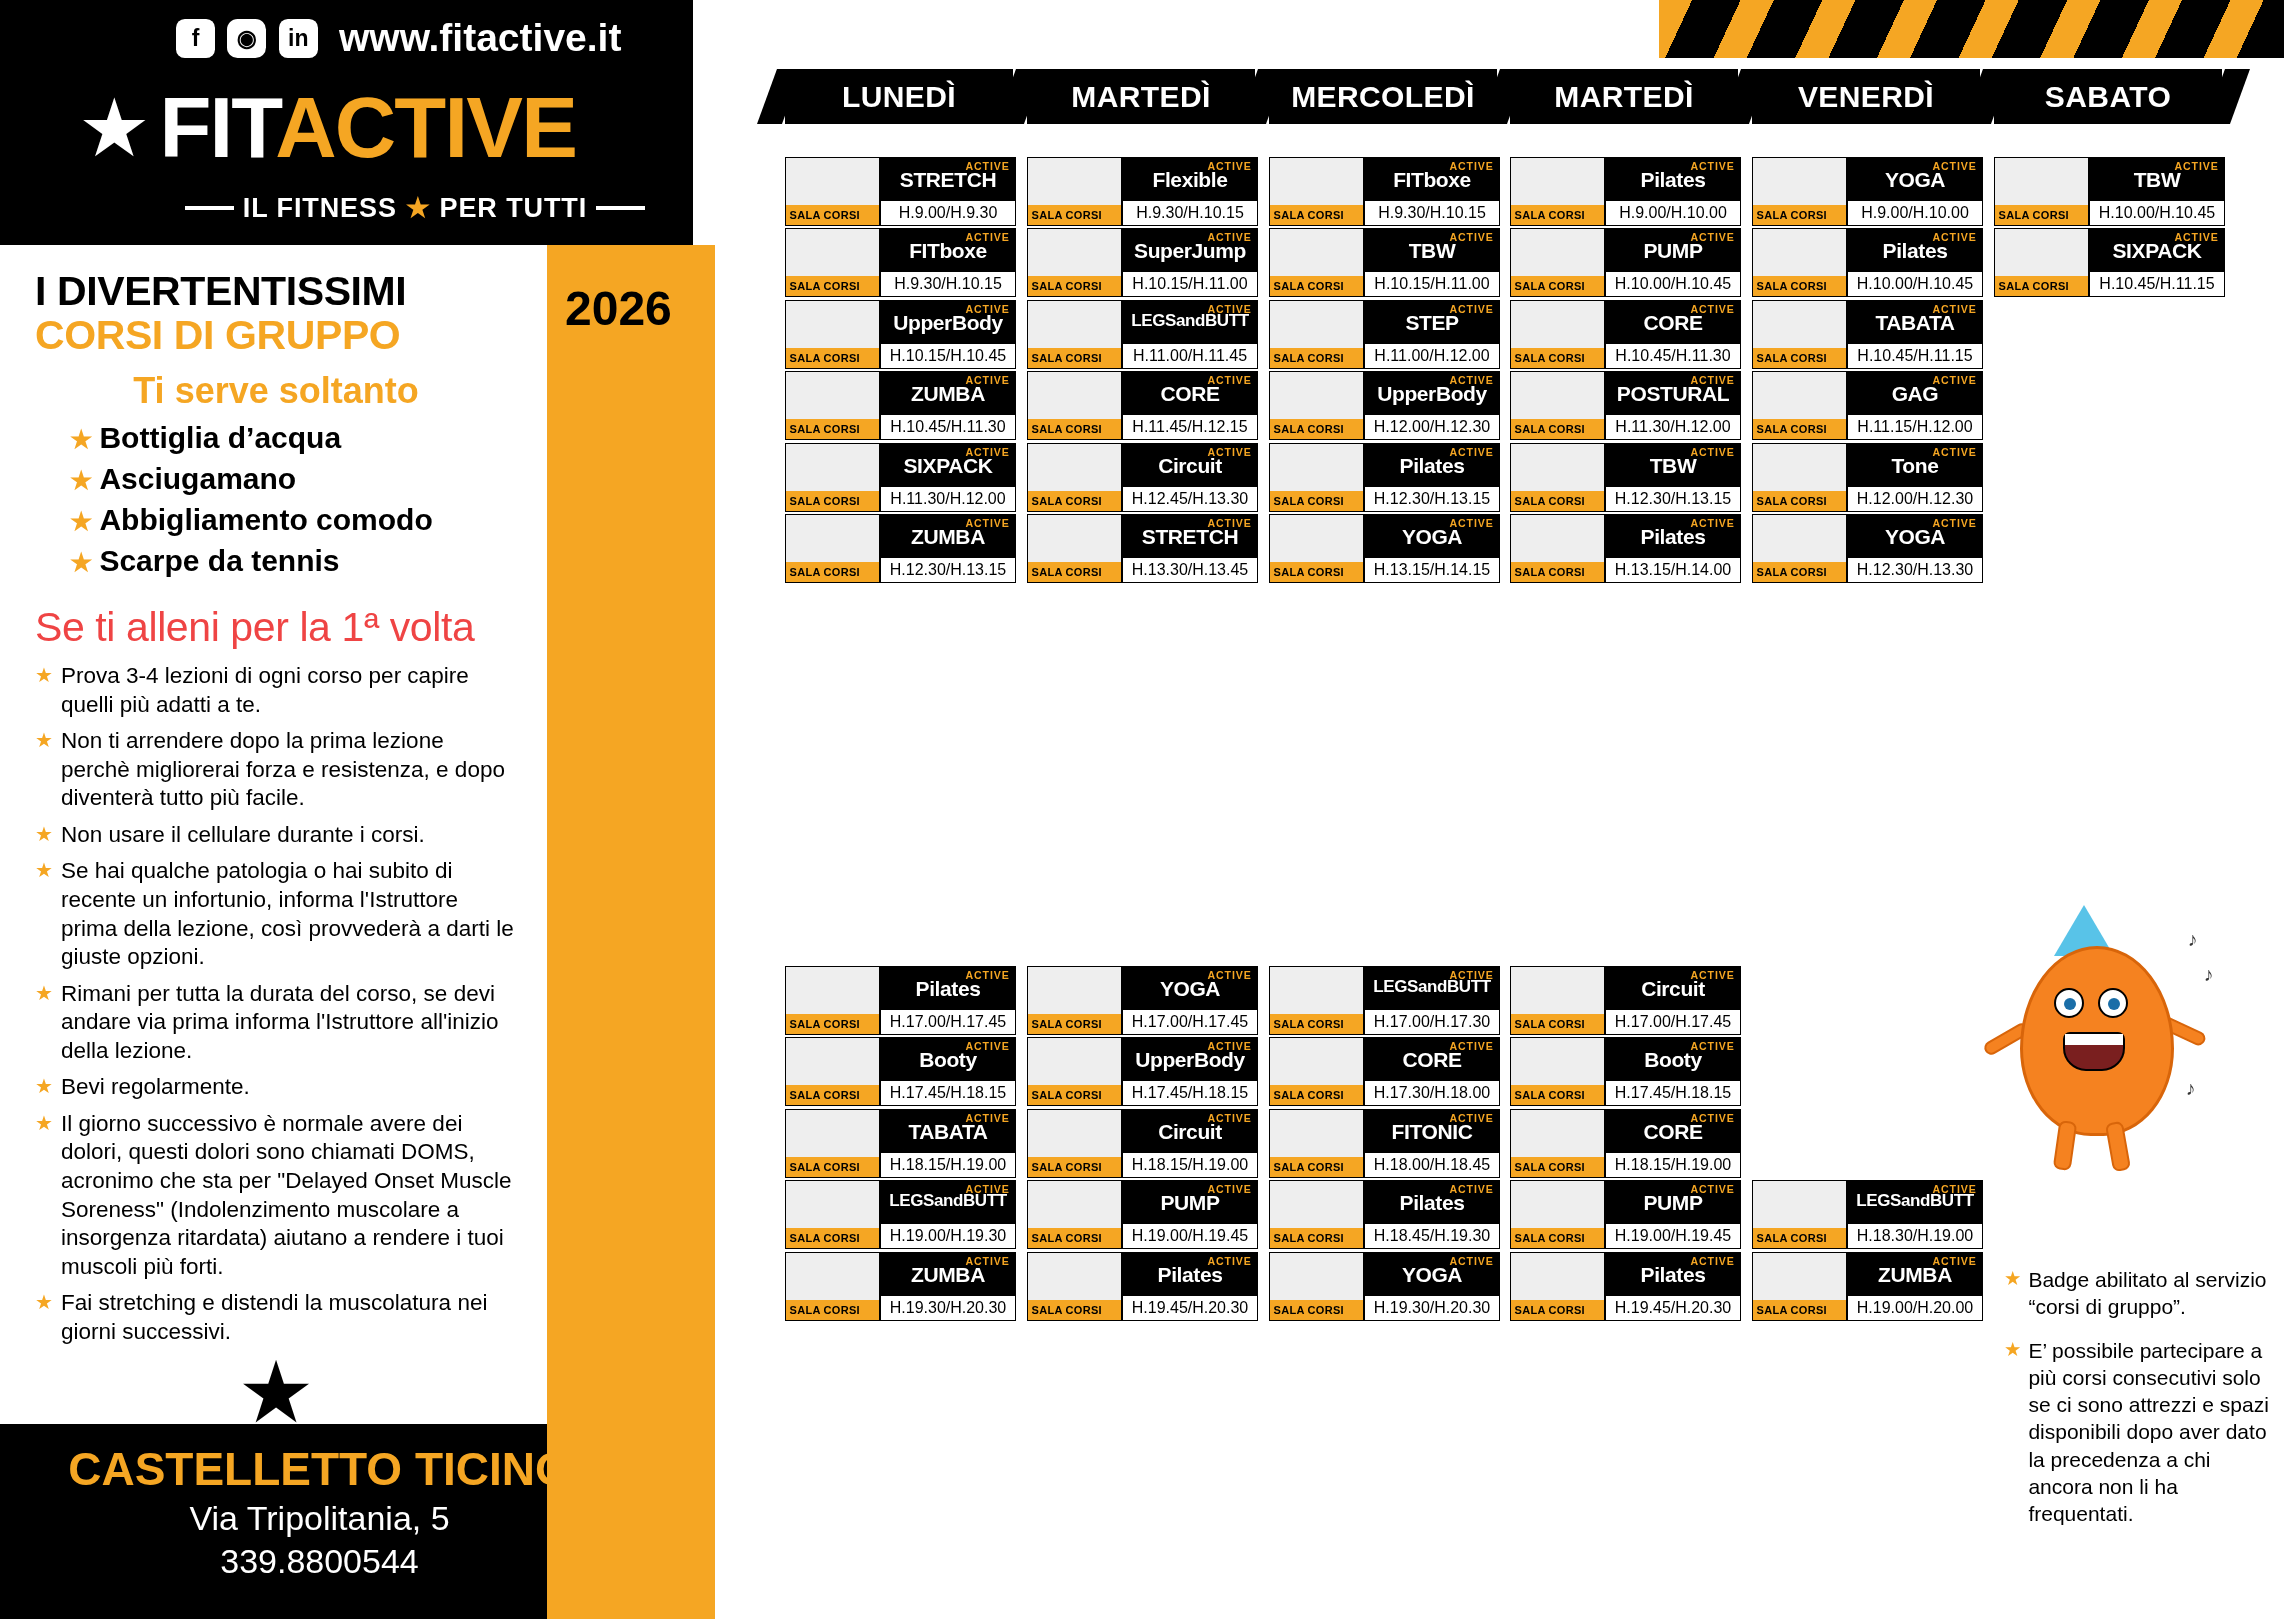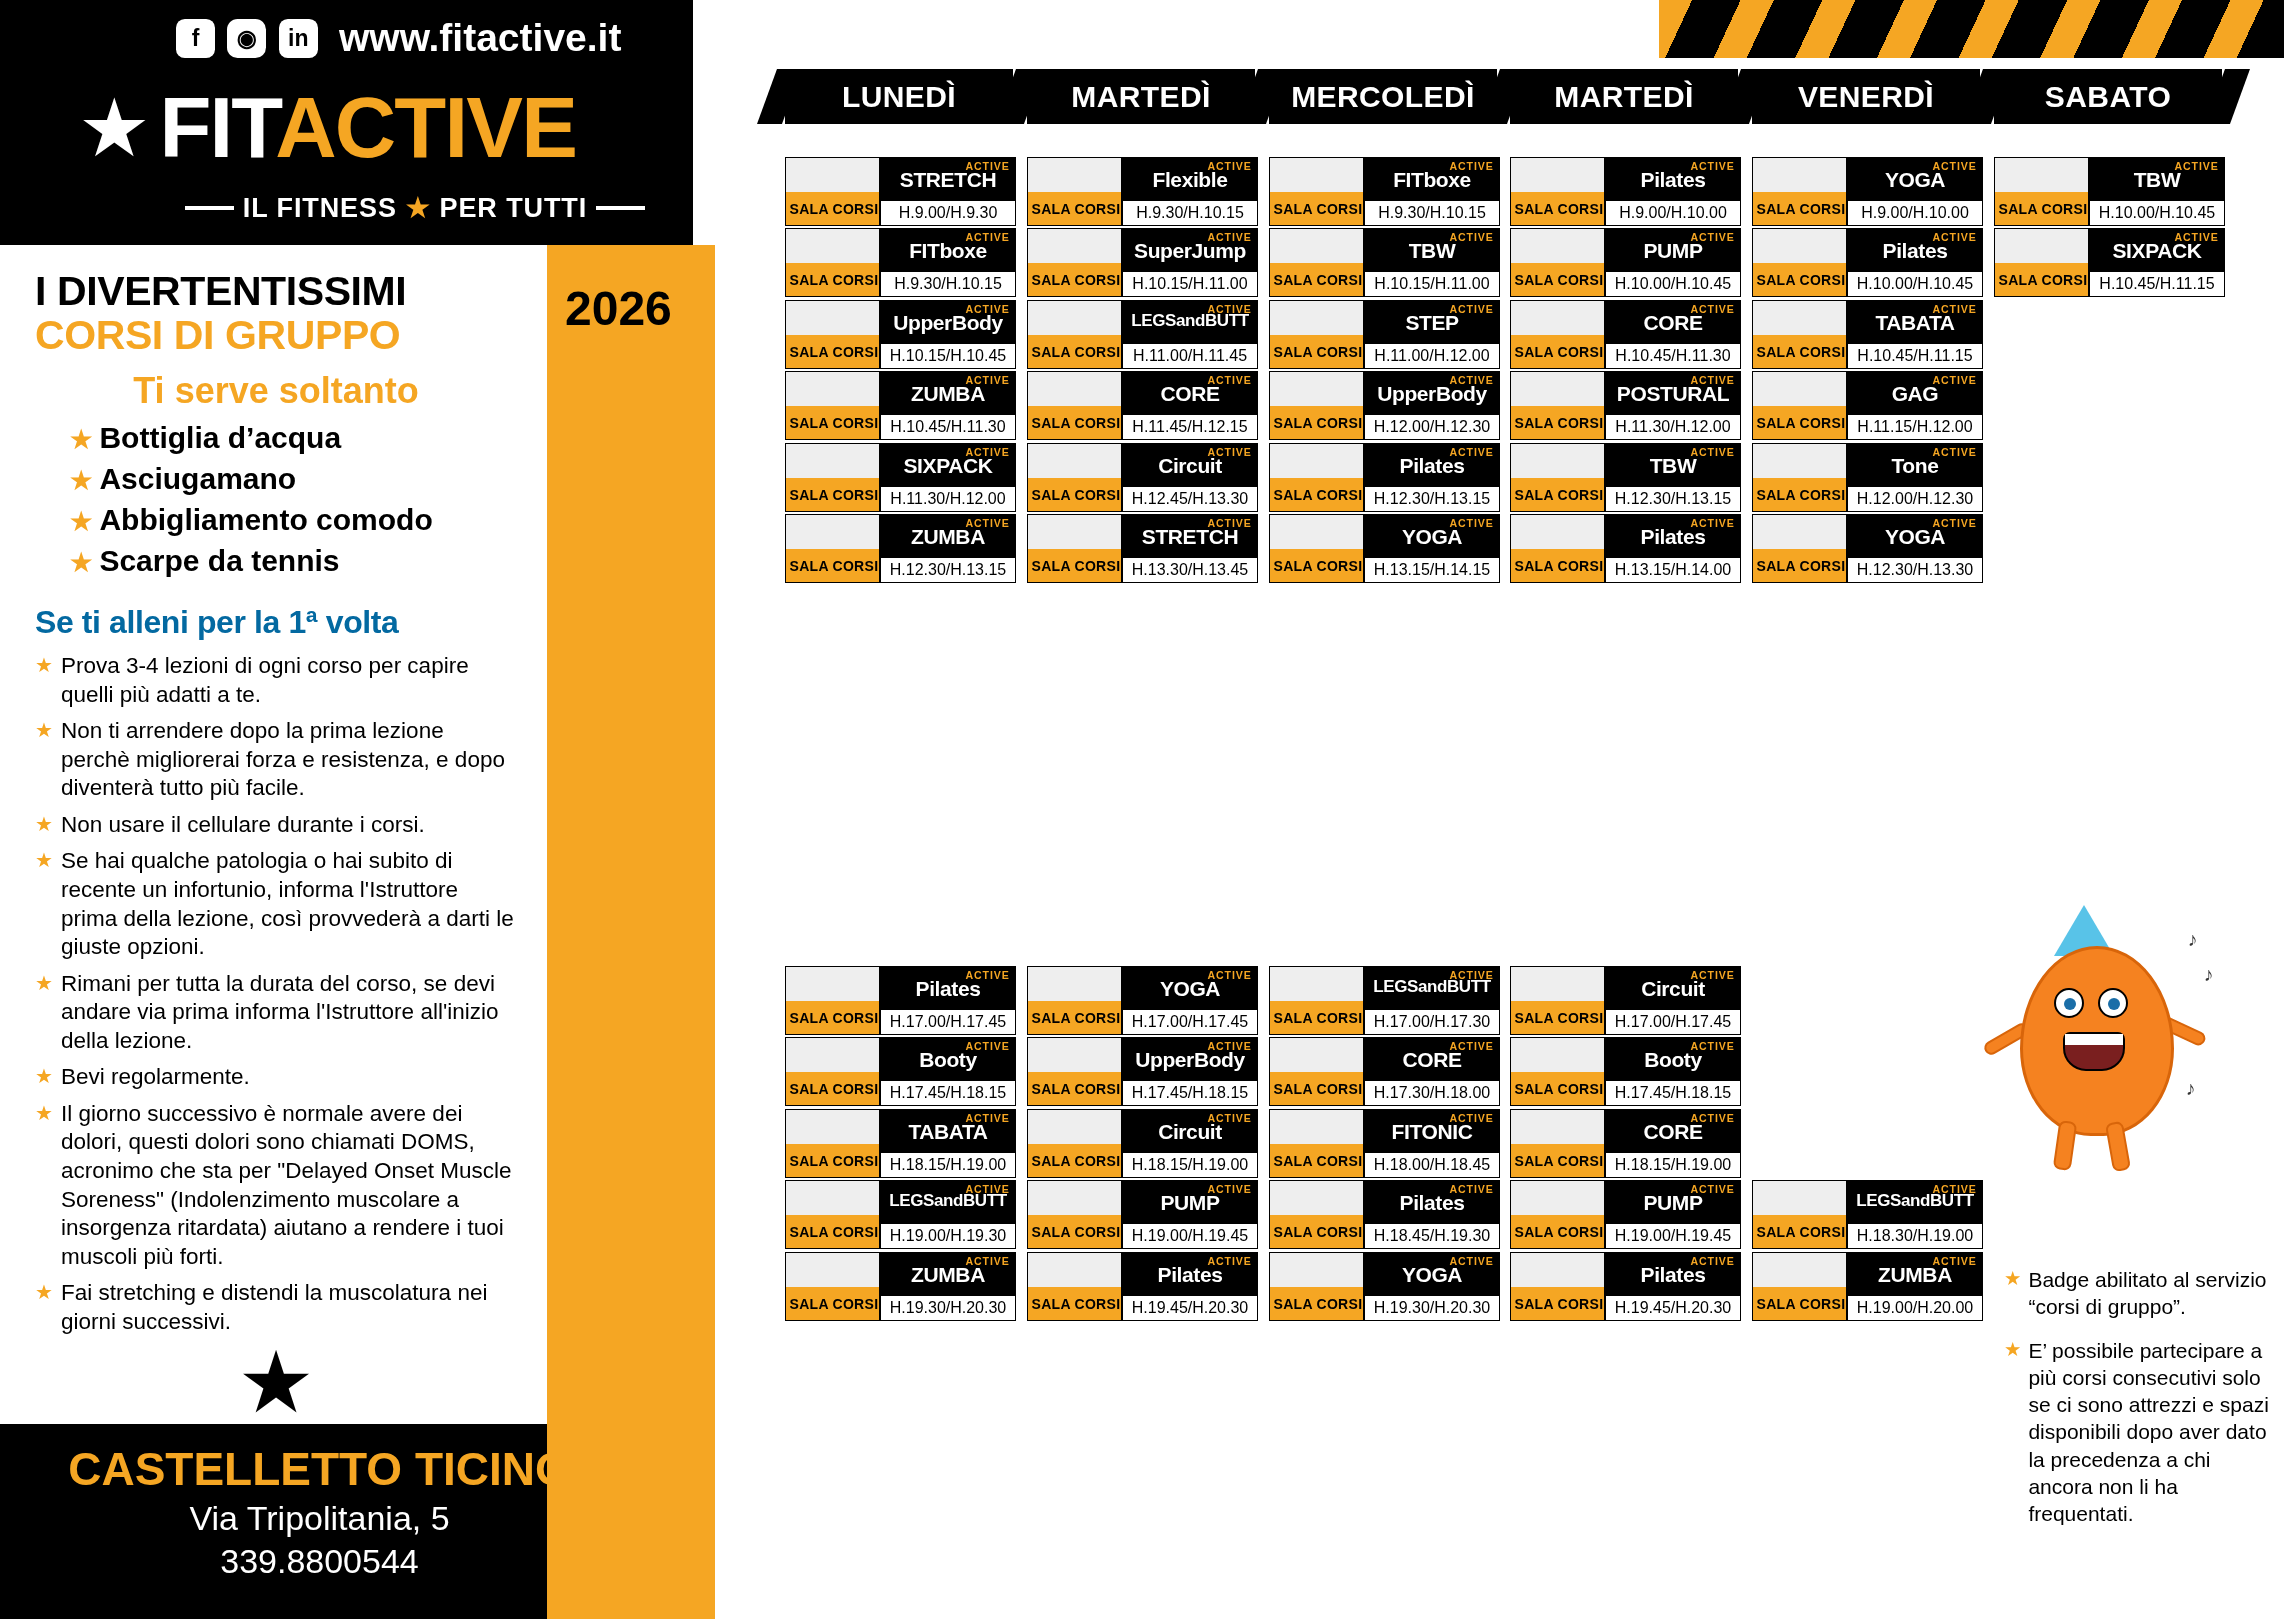--- a/index.html
+++ b/index.html
@@ -38,21 +38,21 @@
   .leftcol {
     position:absolute; left:0; top:245px; width:547px; height:1179px;
     background:#fff; padding:25px 30px 0 35px;
   }
   .l-h1 { color:#000; font-size:41px; font-weight:bold; line-height:1.07; letter-spacing:-0.4px;}
   .l-h1 .orange { color:#f5a623; }
   .l-h2 { color:#f5a623; font-size:36px; font-weight:bold; margin-top:12.4px; text-align:center;}
   .l-ul { margin-top:8.8px; margin-left:35px; }
   .l-li { color:#000; font-size:30px; font-weight:bold; margin:7px 0; }
   .l-li .star { color:#f5a623; font-size:25px; margin-right:7px; }
-  .l-h3 { color:#0369a1; font-size:32px; font-weight:bold; margin-top:26.5px; letter-spacing:-0.4px;}
+  .l-h3 { color:#ef4444; font-size:41px; font-weight:normal; margin-top:26.5px; letter-spacing:-0.4px;}
   .notes { margin-top:10.6px; }
   .note { display:flex; font-size:22.5px; line-height:1.27; color:#000; margin-bottom:8px; }
   .note .star { color:#f5a623; font-size:20px; margin-right:8px; flex:0 0 auto; line-height:1.3;}
   .bigstar { text-align:center; font-size:86px; color:#000; line-height:0.9; margin-top:7px;}
 
   
   .addrbar {
     position:absolute; left:0; top:1424px; width:639px; height:196px; background:#000;
     text-align:center; padding-top:17.6px;
   }
@@ -102,22 +102,22 @@
     transform:skewX(-20deg);
   }
 
   
   .card { position:absolute; width:231px; height:69px; }
   .card .thumb {
     position:absolute; left:0; top:0; width:95px; height:69px;
     border:1.8px solid #000; background:#eee; overflow:hidden;
   }
   .card .salacorsi {
-    position:absolute; left:0; bottom:0; width:95px; height:33px;
-    background:#f5a623; color:#000; font-size:14px; font-weight:bold;
+    position:absolute; left:0; bottom:0; width:95px; height:20px;
+    background:#f5a623; color:#000; font-size:11px; font-weight:bold;
     display:flex; align-items:center; padding-left:3.5px; letter-spacing:0.3px;
   }
   .card .namebox {
     position:absolute; left:95px; top:0; width:136px; height:44px;
     background:#000; border:1.8px solid #000; overflow:hidden;
   }
   .card .active-lbl {
     position:absolute; right:5.3px; top:1.8px; color:#f5a623; font-size:10.6px; font-weight:bold; letter-spacing:0.9px;
   }
   .card .cname {

